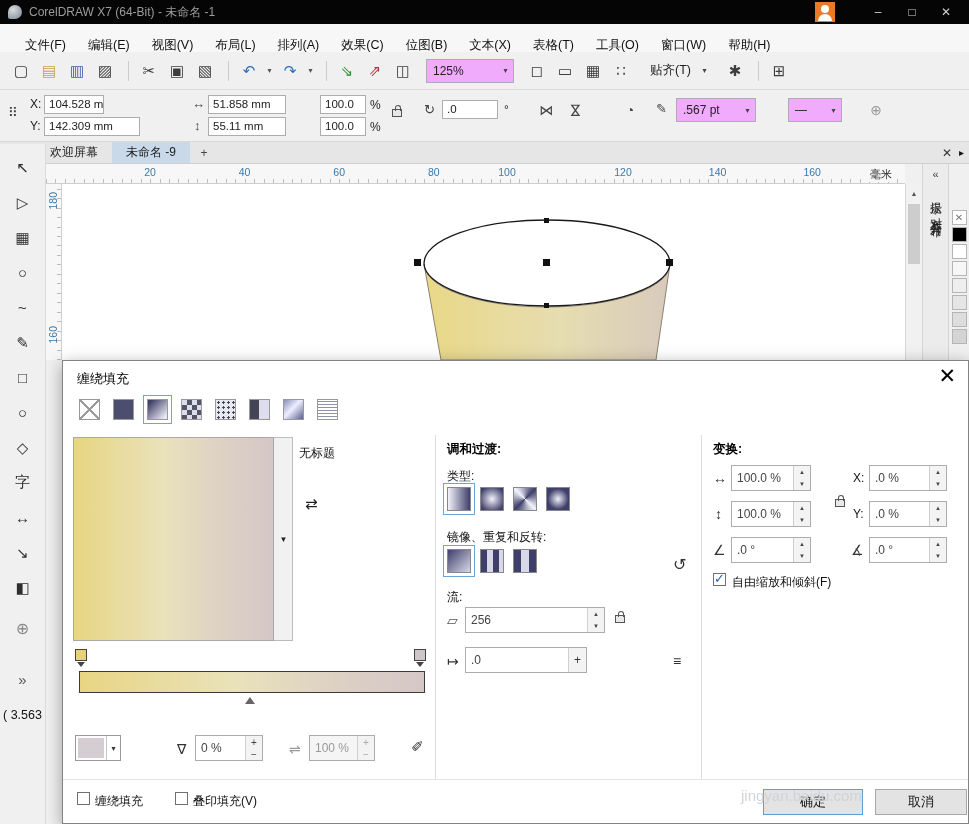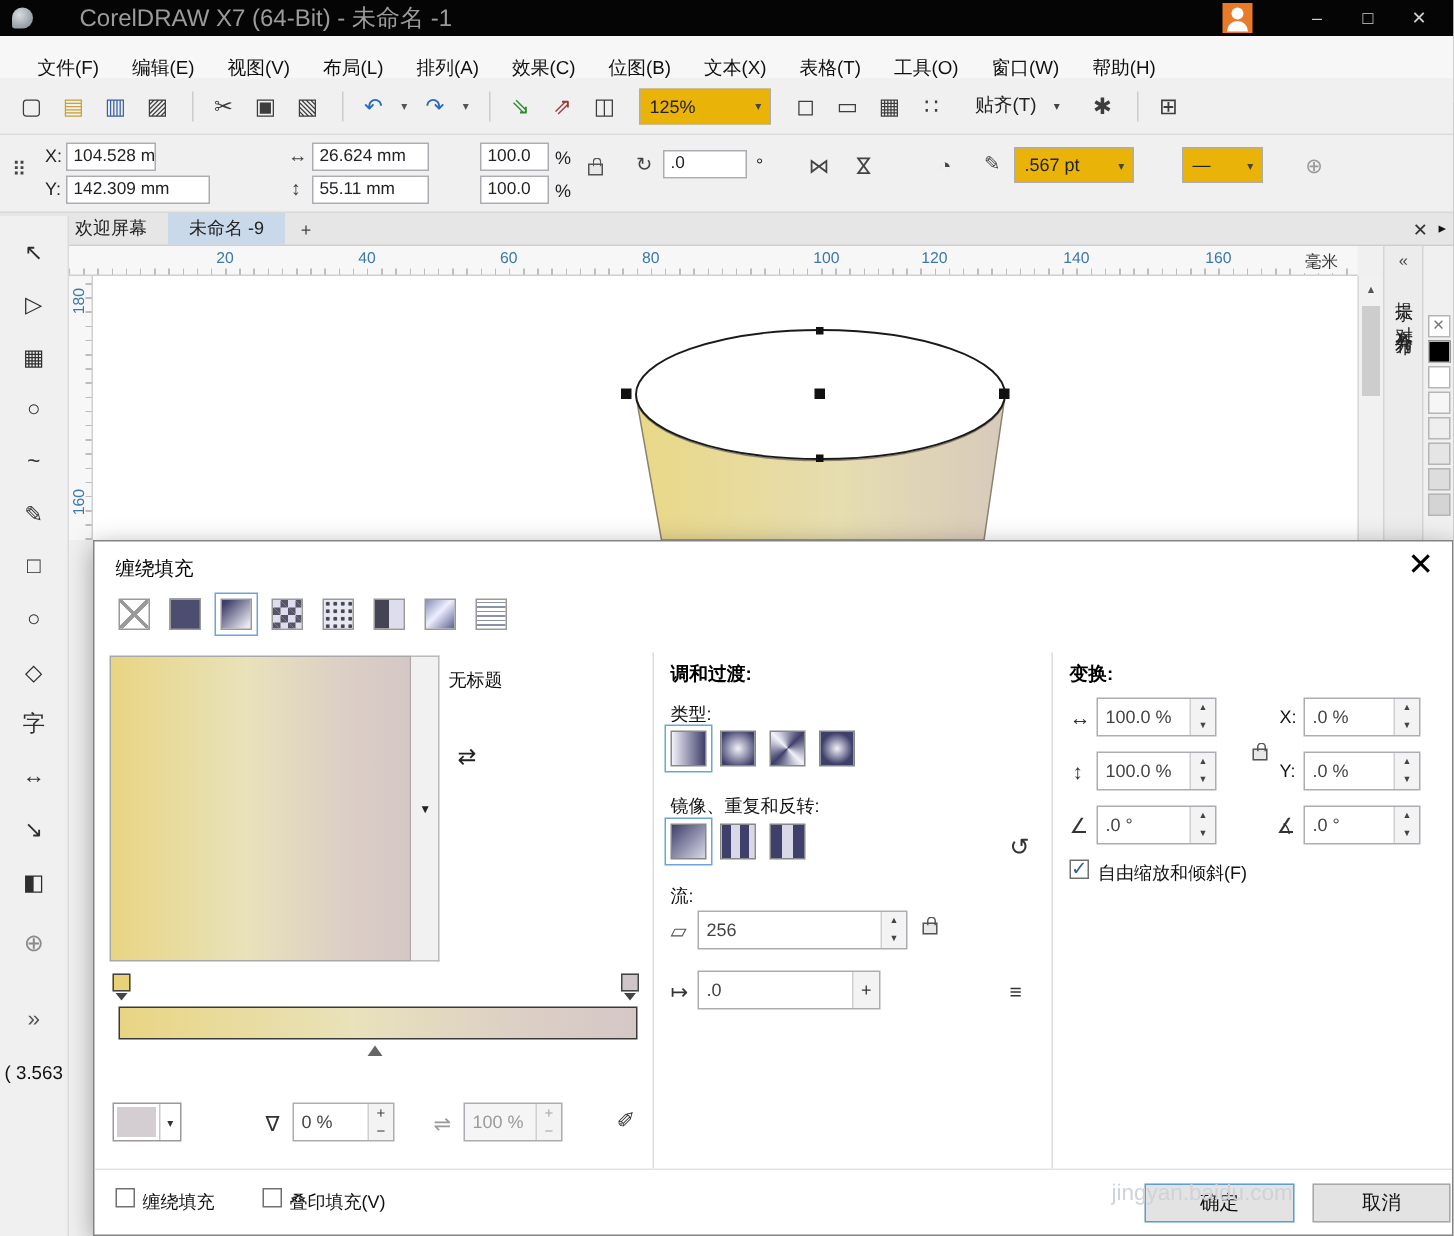--- a/index.html
+++ b/index.html
@@ -5,40 +5,40 @@
   * { margin:0; padding:0; box-sizing:border-box; }
   body { background:#777; }
   #app { position:relative; width:969px; height:824px; background:#f0f0f0;
          font-family:"Liberation Sans","DejaVu Sans",sans-serif; font-size:12px; color:#222; overflow:hidden; }
 
   
   .titlebar { position:absolute; left:0; top:0; width:969px; height:24px; background:#050505;
               display:flex; align-items:center; padding:0 6px; color:#9b9b9b; }
   .app-logo { width:14px; height:14px; margin:0 7px 0 2px; border-radius:50% 50% 50% 2px;
               background:radial-gradient(circle at 35% 35%, #d9dde1, #78838c); }
-  .title-text { font-size:16px;margin-left:24px; }
+  .title-text { font-size:12px; }
   .tb-right { margin-left:auto; display:flex; align-items:center; }
   .user-badge { width:20px; height:20px; background:#e87a2a; position:relative; margin-right:26px; }
   .user-badge::before { content:""; position:absolute; left:6px; top:3px; width:8px; height:8px; border-radius:50%; background:#fff; }
   .user-badge::after  { content:""; position:absolute; left:3px; top:12px; width:14px; height:7px; border-radius:7px 7px 0 0; background:#fff; }
   .win-btn { width:34px; height:22px; display:flex; align-items:center; justify-content:center; color:#cfcfcf; font-size:12px; }
 
   
   .menubar { position:absolute; left:0; top:24px; width:969px; height:44px; background:#f7f7f7;
              border-bottom:1px solid #e2e2e2; display:flex; padding-left:14px; }
   .menu-item { padding:0 11px; height:100%; display:flex; align-items:center; font-size:12.5px; color:#101010; }
 
   
   .toolbar { position:absolute; left:0; top:52px; width:969px; height:38px; background:#f0f0f0;
              border-bottom:1px solid #dcdcdc; display:flex; align-items:center; padding-left:8px; }
   .tb-list { display:flex; align-items:center; gap:2px; }
   .tbtn { width:26px; height:26px; display:flex; align-items:center; justify-content:center; font-size:15px; color:#3d3d3d; }
   .tbtn.dd { width:11px; font-size:8px; color:#555; }
   .tbtn.sep { width:9px; height:20px; border-right:1px solid #cccccc; margin-right:5px; }
-  .combo { height:24px; background:#eab308; border:1px solid #abadb3; display:flex; align-items:center; font-size:12px; }
+  .combo { height:24px; background:#f0abfc; border:1px solid #abadb3; display:flex; align-items:center; font-size:12px; }
   .combo-text { padding:0 6px; flex:1; white-space:nowrap; }
   .combo-arrow { width:15px; height:100%; display:flex; align-items:center; justify-content:center; font-size:8px; color:#444; }
   .zoom-combo { width:88px; margin:0 10px; }
   .snap-combo { border:none; background:transparent; margin:0 10px; }
   .snap-combo .combo-text { font-size:12.5px; }
 
   
   .propbar { position:absolute; left:0; top:90px; width:969px; height:52px; background:#f0f0f0; border-bottom:1px solid #d8d8d8; }
   .pb-label { position:absolute; font-size:12px; color:#222; }
   .pb-icon  { position:absolute; font-size:13px; color:#444; }
@@ -295,21 +295,21 @@
   </div>
 
   <div class="propbar">
     <span class="pb-icon" style="left:8px;top:15px;">⠿</span>
     <span class="pb-label" style="left:30px;top:7px;">X:</span>
     <div class="pb-input" style="left:44px;top:5px;width:60px;">104.528 mm</div>
     <span class="pb-label" style="left:30px;top:29px;">Y:</span>
     <div class="pb-input" style="left:44px;top:27px;width:96px;">142.309 mm</div>
 
     <span class="pb-icon" style="left:192px;top:6px;">↔</span>
-    <div class="pb-input" style="left:208px;top:5px;width:78px;">26.624 mm</div>
+    <div class="pb-input" style="left:208px;top:5px;width:78px;">51.858 mm</div>
     <span class="pb-icon" style="left:194px;top:28px;">↕</span>
     <div class="pb-input" style="left:208px;top:27px;width:78px;">55.11 mm</div>
 
     <div class="pb-input" style="left:320px;top:5px;width:46px;">100.0</div>
     <span class="pb-label" style="left:370px;top:8px;">%</span>
     <div class="pb-input" style="left:320px;top:27px;width:46px;">100.0</div>
     <span class="pb-label" style="left:370px;top:30px;">%</span>
     <div class="mini-lock" style="left:392px;top:19px;"></div>
 
     <span class="pb-icon" style="left:424px;top:12px;">↻</span>
@@ -357,21 +357,21 @@
     </div>
   </div>
 
   <div class="hruler">
     <span class="ruler-unit">毫米</span>
 
   <span class="tick-label" style="left: 104px;">20</span>
       <span class="tick-label" style="left: 198.6px;">40</span>
       <span class="tick-label" style="left: 293.2px;">60</span>
       <span class="tick-label" style="left: 387.8px;">80</span>
-      <span class="tick-label" style="left: 505px;">100</span>
+      <span class="tick-label" style="left: 461px;">100</span>
       <span class="tick-label" style="left: 577px;">120</span>
       <span class="tick-label" style="left: 671.6px;">140</span>
       <span class="tick-label" style="left: 766.2px;">160</span>
     </div>
   <div class="vruler">
     <span class="vtick" style="top:8px;">180</span>
     <span class="vtick" style="top:142px;">160</span>
   </div>
 
   <div class="toolbox">

